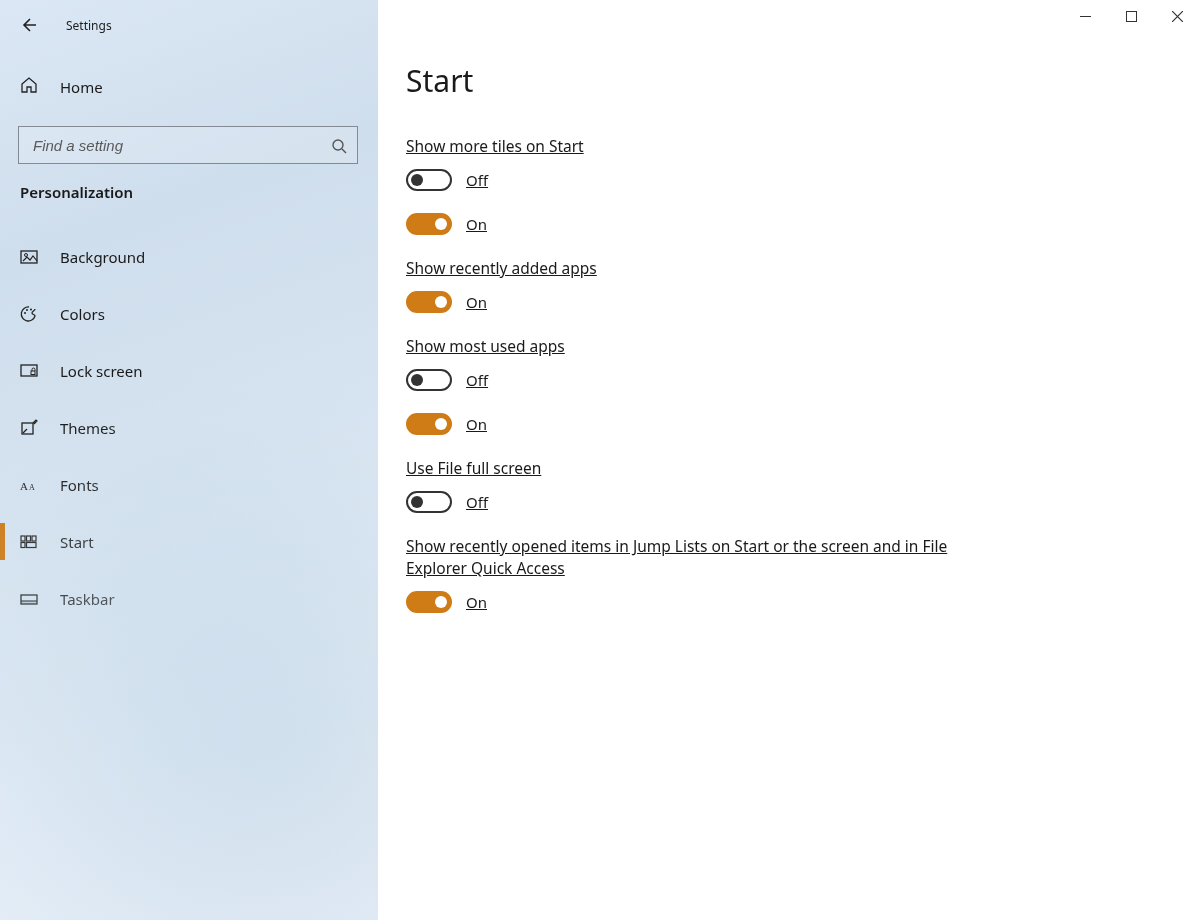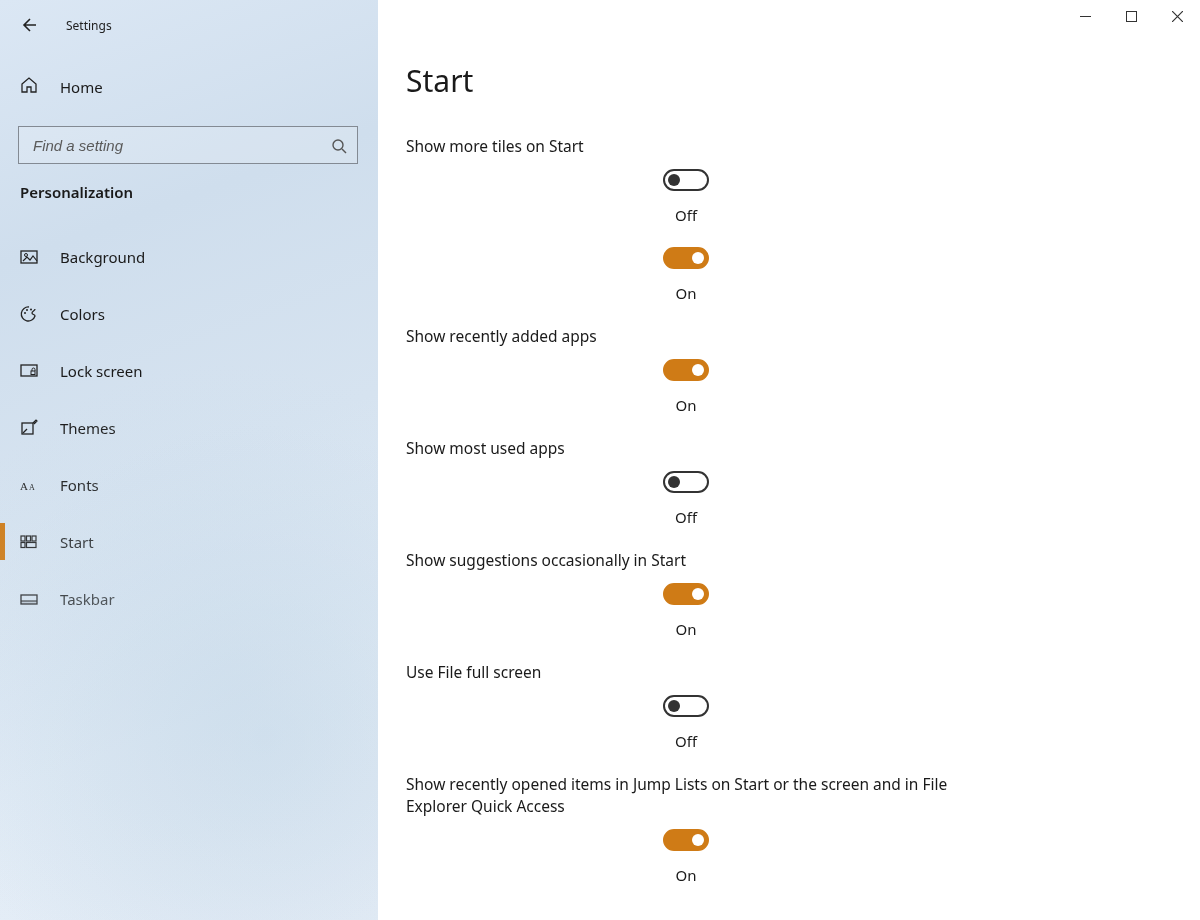--- a/index.html
+++ b/index.html
@@ -76,23 +76,23 @@
     background: #cf7b16;
   }
 
   
   .content {
     position: absolute; left: 378px; top: 0; right: 0; height: 100%;
     padding: 60px 40px 40px 28px; overflow: auto;
   }
   .page-title { font-size: 30px; font-weight: 400; margin: 0 0 34px 0; }
 
-  .setting { margin-bottom: 22px; max-width: 560px; }
+  .setting { margin-bottom: 22px; max-width: 560px; text-decoration: underline; }
   .setting-label { font-size: 15.5px; margin-bottom: 12px; }
-  .toggle-row { display: flex; align-items: center; gap: 14px; flex-direction: column; }
+  .toggle-row { display: flex; align-items: center; gap: 14px; }
   .toggle {
     width: 46px; height: 22px; border-radius: 22px; position: relative;
     display: inline-block;
   }
   .toggle-off { border: 2px solid #333; background: #fff; }
   .toggle-off::after {
     content: ""; position: absolute; width: 12px; height: 12px; border-radius: 50%;
     background: #333; left: 3px; top: 50%; transform: translateY(-50%);
   }
   .toggle-on { background: #cf7b16; border: 2px solid #cf7b16; }
@@ -266,21 +266,20 @@
           </div>
         </div>
         <div class="setting">
           <div class="setting-label">Show most used apps</div>
           <div class="toggle-row">
             <span class="toggle toggle-off"></span>
             <span class="toggle-state">Off</span>
           </div>
         </div>
         <div class="setting">
-          <div class="setting-label">Show suggestions occasionally in Start</div>
           <div class="toggle-row">
             <span class="toggle toggle-on"></span>
             <span class="toggle-state">On</span>
           </div>
         </div>
         <div class="setting">
           <div class="setting-label">Use File full screen</div>
           <div class="toggle-row">
             <span class="toggle toggle-off"></span>
             <span class="toggle-state">Off</span>

